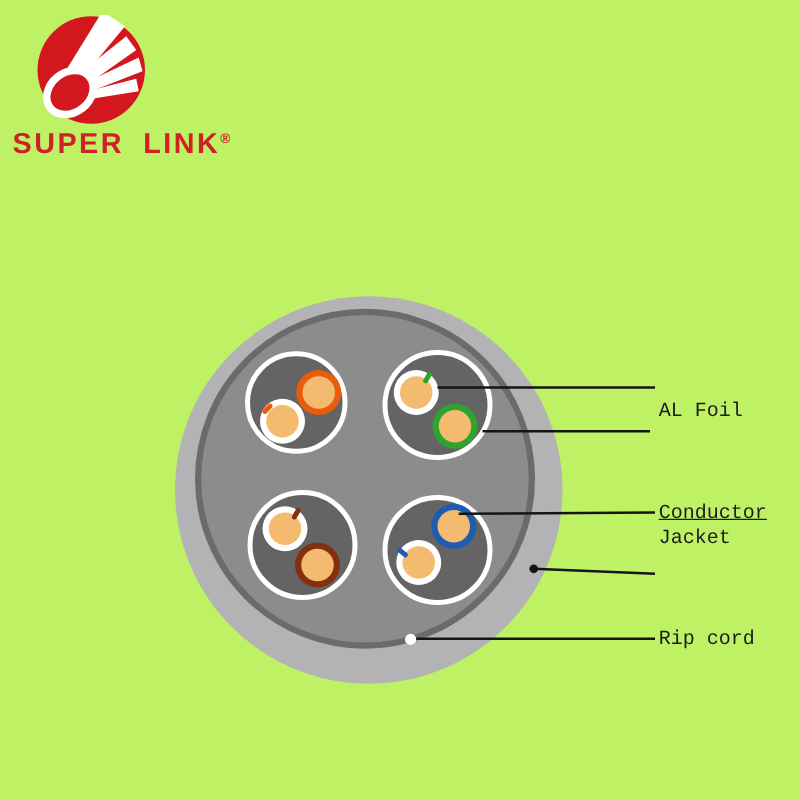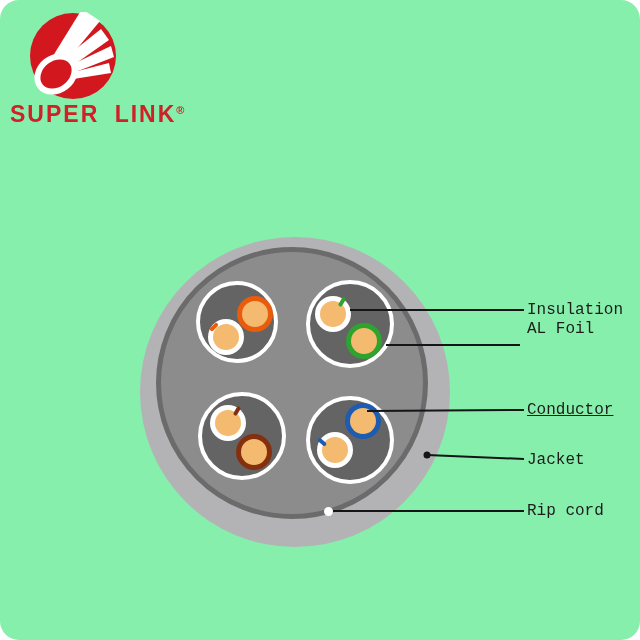--- a/index.html
+++ b/index.html
@@ -1,17 +1,17 @@
 <!DOCTYPE html>
 <html style="--brand_red: #d3171e; --text_red: #cf2127; --jacket_gray: #b3b3b6; --foil_fill: #8c8c8c; --foil_border: #6b6b6b; --pair_fill: #646464; --wire_white: #ffffff; --conductor_peach: #f4ba70; --orange: #e95c0c; --green: #2ea32e; --blue: #1d5cb0; --brown: #84300e; --line_black: #151515; --label_black: #1c1c1c;"><head>
 <meta charset="utf-8">
 <style>
   html,body{margin:0;padding:0;background:#ffffff;}
-  .page{position:relative;width:640px;height:640px;background:#86efac;overflow:hidden;
-        font-family:"Liberation Sans",sans-serif;border-radius:19px;}
+  .page{position:relative;width:640px;height:640px;background:#bef264;overflow:hidden;
+        font-family:"Liberation Sans",sans-serif;}
 
   
   .logo-icon{position:absolute;left:27px;top:12px;width:92px;height:90px;}
   .brand-line{position:absolute;left:10px;top:101px;white-space:nowrap;
               font-weight:bold;font-size:23px;letter-spacing:2px;word-spacing:7px;
               color:var(--text_red);}
   .brand-line sup{font-size:11px;letter-spacing:0;vertical-align:8px;}
 
   
   .diagram{position:absolute;left:0;top:0;width:640px;height:640px;}
@@ -34,21 +34,21 @@
   .lines{position:absolute;left:0;top:0;width:640px;height:640px;}
   .lines line{stroke:var(--line_black);stroke-width:2;}
   .lines circle{fill:var(--line_black);}
 
   .label{position:absolute;left:527px;transform:translateY(-50%);white-space:nowrap;
          font-family:"Liberation Mono",monospace;font-size:16px;letter-spacing:0px;
          color:var(--label_black);}
   .lbl-insulation{top:310px;}
   .lbl-alfoil{top:329px;}
   .lbl-conductor{top:410px;text-decoration:underline;}
-  .lbl-jacket{top:460px;text-align:center;}
+  .lbl-jacket{top:430px;text-align:center;}
   .lbl-ripcord{top:511px;}
 </style>
 </head>
 <body>
 
 <div class="page">
 
   <svg class="logo-icon" viewBox="0 0 90 90" xmlns="http://www.w3.org/2000/svg">
     <circle cx="45" cy="44" r="43" fill="var(--brand_red)"></circle>
     <polygon points="20,52 54,-3 72,9 28,62" fill="#ffffff"></polygon>
@@ -104,19 +104,18 @@
 
     <svg class="lines" viewBox="0 0 640 640" xmlns="http://www.w3.org/2000/svg">
       <line x1="350" y1="310" x2="524" y2="310"></line>
       <line x1="386" y1="345" x2="520" y2="345"></line>
       <line x1="367" y1="411" x2="524" y2="410"></line>
       <line x1="427" y1="455" x2="524" y2="459"></line>
       <circle cx="427" cy="455" r="3.5"></circle>
       <line x1="333" y1="511" x2="524" y2="511"></line>
     </svg>
 
-    <span class="label lbl-insulation">Insulation</span>
     <span class="label lbl-alfoil">AL Foil</span>
     <span class="label lbl-conductor">Conductor</span>
     <span class="label lbl-jacket">Jacket</span>
     <span class="label lbl-ripcord">Rip cord</span>
   </div>
 </div>
 
 </body></html>

